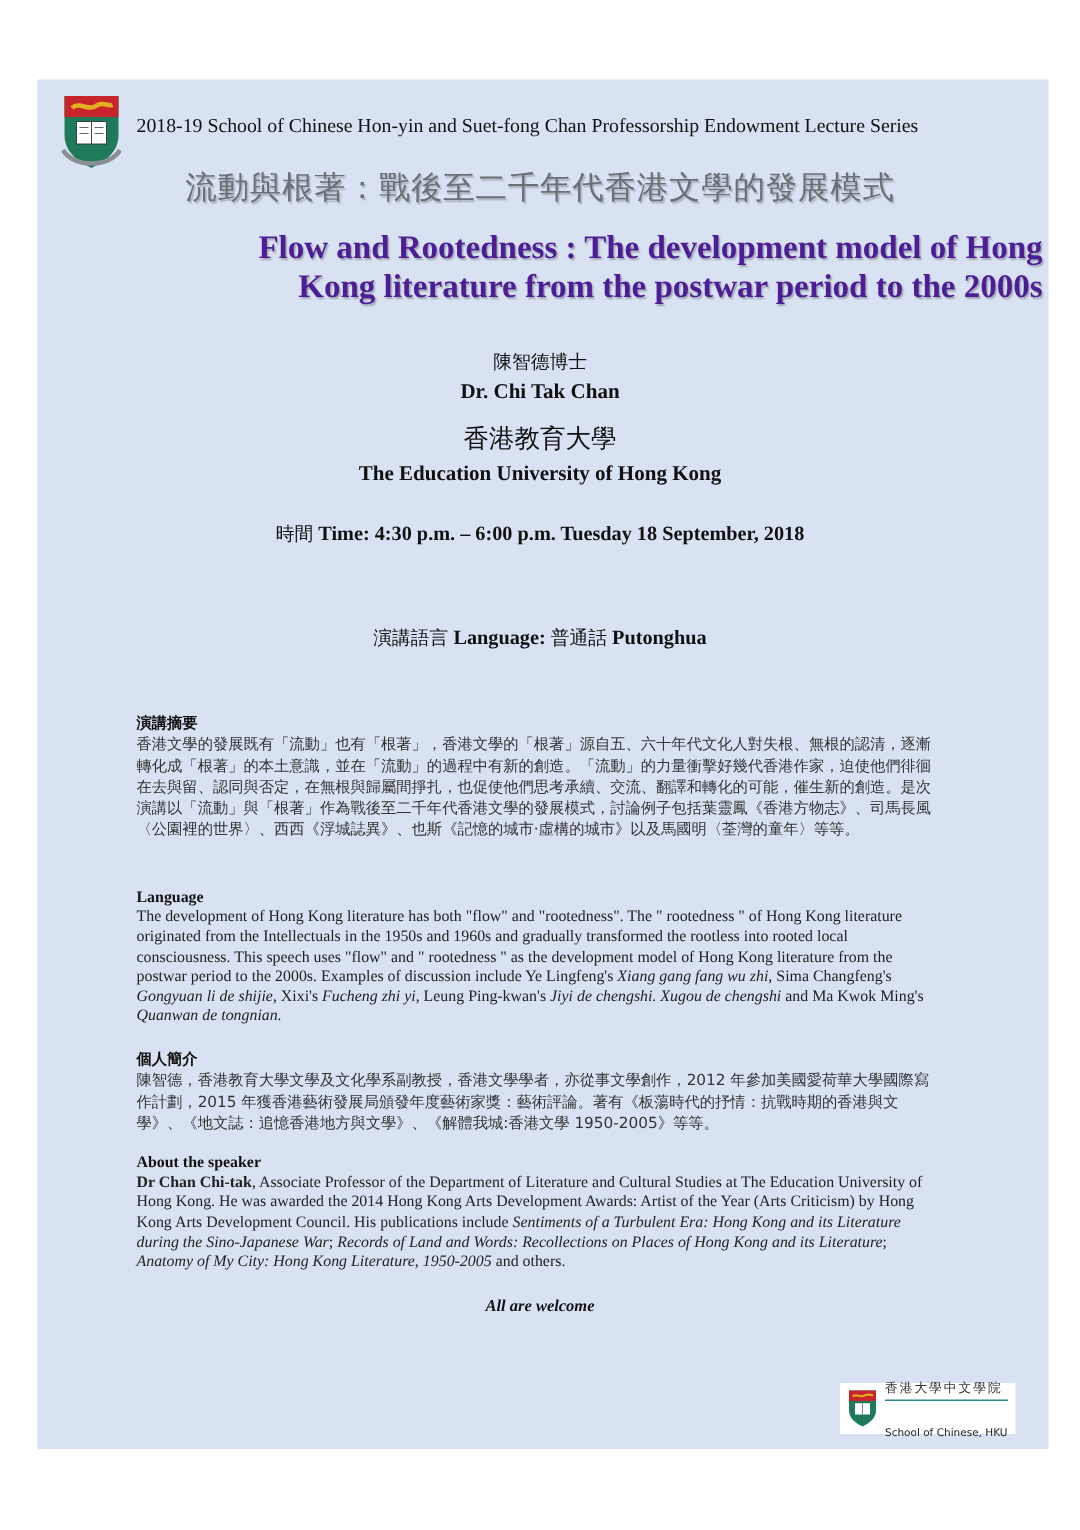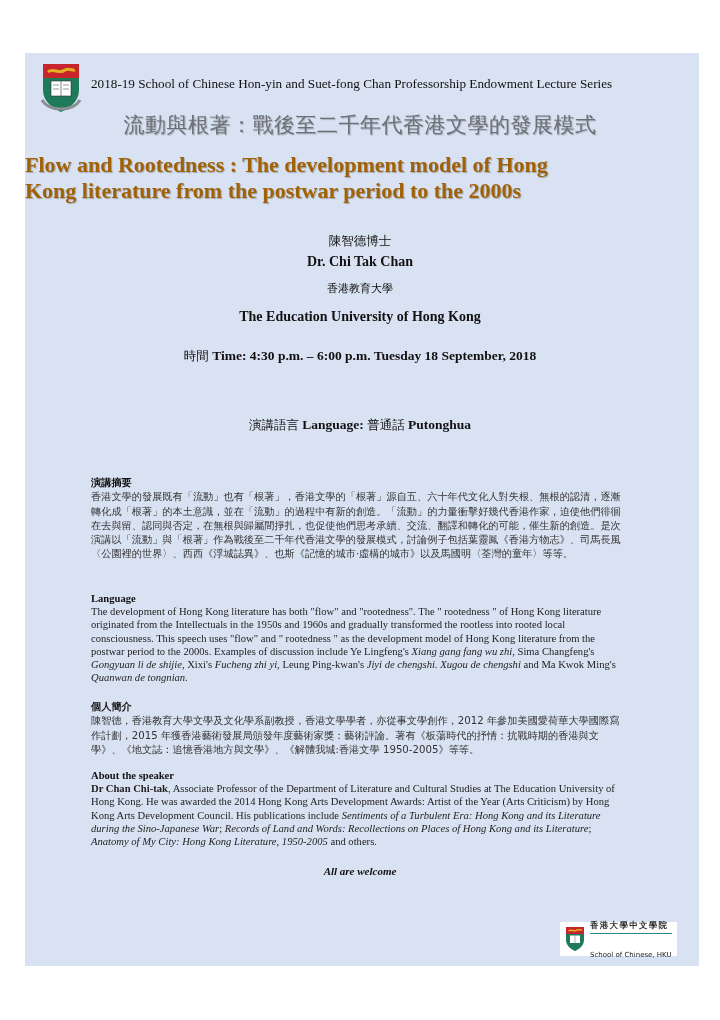--- a/index.html
+++ b/index.html
@@ -13,28 +13,28 @@
   .series {
     position:absolute; left:66px; top:23px; font-size:13.2px; color:#111;
     font-family:"Liberation Serif", serif; white-space:nowrap;
   }
   .title-zh {
     position:absolute; left:0; width:670px; top:58px; text-align:center;
     font-family:"DejaVu Sans", sans-serif; font-size:21px; color:#6b6f77;
     text-shadow:1px 1px 1px #a7adb7; letter-spacing:0.5px;
   }
   .title-en {
-    position:absolute; left:0; width:670px; top:99px; text-align:left;
+    position:absolute; left:0; width:670px; top:99px; text-align:right;
     font-family:"Liberation Serif", serif; font-weight:bold; font-size:22px;
-    line-height:26px; color:#a16207; text-shadow:1px 1px 1px #a2a8b3;
+    line-height:26px; color:#4c1d95; text-shadow:1px 1px 1px #a2a8b3;
   }
   .center { position:absolute; left:0; width:670px; text-align:center; }
   .zh-name { top:180px; font-family:"DejaVu Sans", sans-serif; font-size:12.5px; }
   .en-name { top:201px; font-weight:bold; font-size:14px; }
-  .zh-uni { top:228px; font-family:"DejaVu Sans", sans-serif; font-size:11px; }
+  .zh-uni { top:228px; font-family:"DejaVu Sans", sans-serif; font-size:17px; }
   .en-uni { top:256px; font-weight:bold; font-size:14px; }
   .info { font-weight:bold; font-size:13.5px; line-height:17px; }
   .time { top:294px; }
   .venue { top:320px; left:55px; width:560px; }
   .lang { top:363px; }
   .zhfont { font-family:"DejaVu Sans", sans-serif; font-weight:normal; font-size:12.5px; }
   .section { position:absolute; left:66px; width:535px; font-size:10.6px; line-height:13.2px; color:#222; }
   .section .head { font-weight:bold; color:#111; }
   .zh-sec { font-family:"DejaVu Sans", sans-serif; font-size:10.2px; line-height:14.3px; color:#333; }
   .zh-sec .head { color:#111; }
@@ -43,21 +43,21 @@
   .bio-zh { top:647px; }
   .bio-en { top:716px; }
   .welcome { position:absolute; left:0; width:670px; top:812px; text-align:center;
     font-weight:bold; font-style:italic; font-size:11px; }
   .hku-logo {
     position:absolute; left:535px; top:869px; width:117px; height:34px; background:#fff;
     display:flex; align-items:center;
   }
   .hku-logo .mini-crest { width:20px; height:26px; margin-left:5px; }
   .hku-logo .txt { margin-left:5px; font-family:"DejaVu Sans", sans-serif; }
-  .hku-logo .zh { font-size:8.5px; font-weight:bold; color:#333; letter-spacing:1.3px; border-bottom:1px solid #2a8a8a; padding-bottom:1px; }
+  .hku-logo .zh { font-size:8.5px; font-weight:normal; color:#333; letter-spacing:1.3px; border-bottom:1px solid #2a8a8a; padding-bottom:1px; }
   .hku-logo .en { font-size:7px; color:#222; margin-top:17px; }
   i { font-style:italic; }
 </style>
 </head>
 <body>
 
 <div class="poster">
 
   <svg class="crest" viewBox="0 0 40 52">
     <path d="M2 2 H38 V28 C38 40 28 46 20 50 C12 46 2 40 2 28 Z" fill="#1f7a5a"></path>

